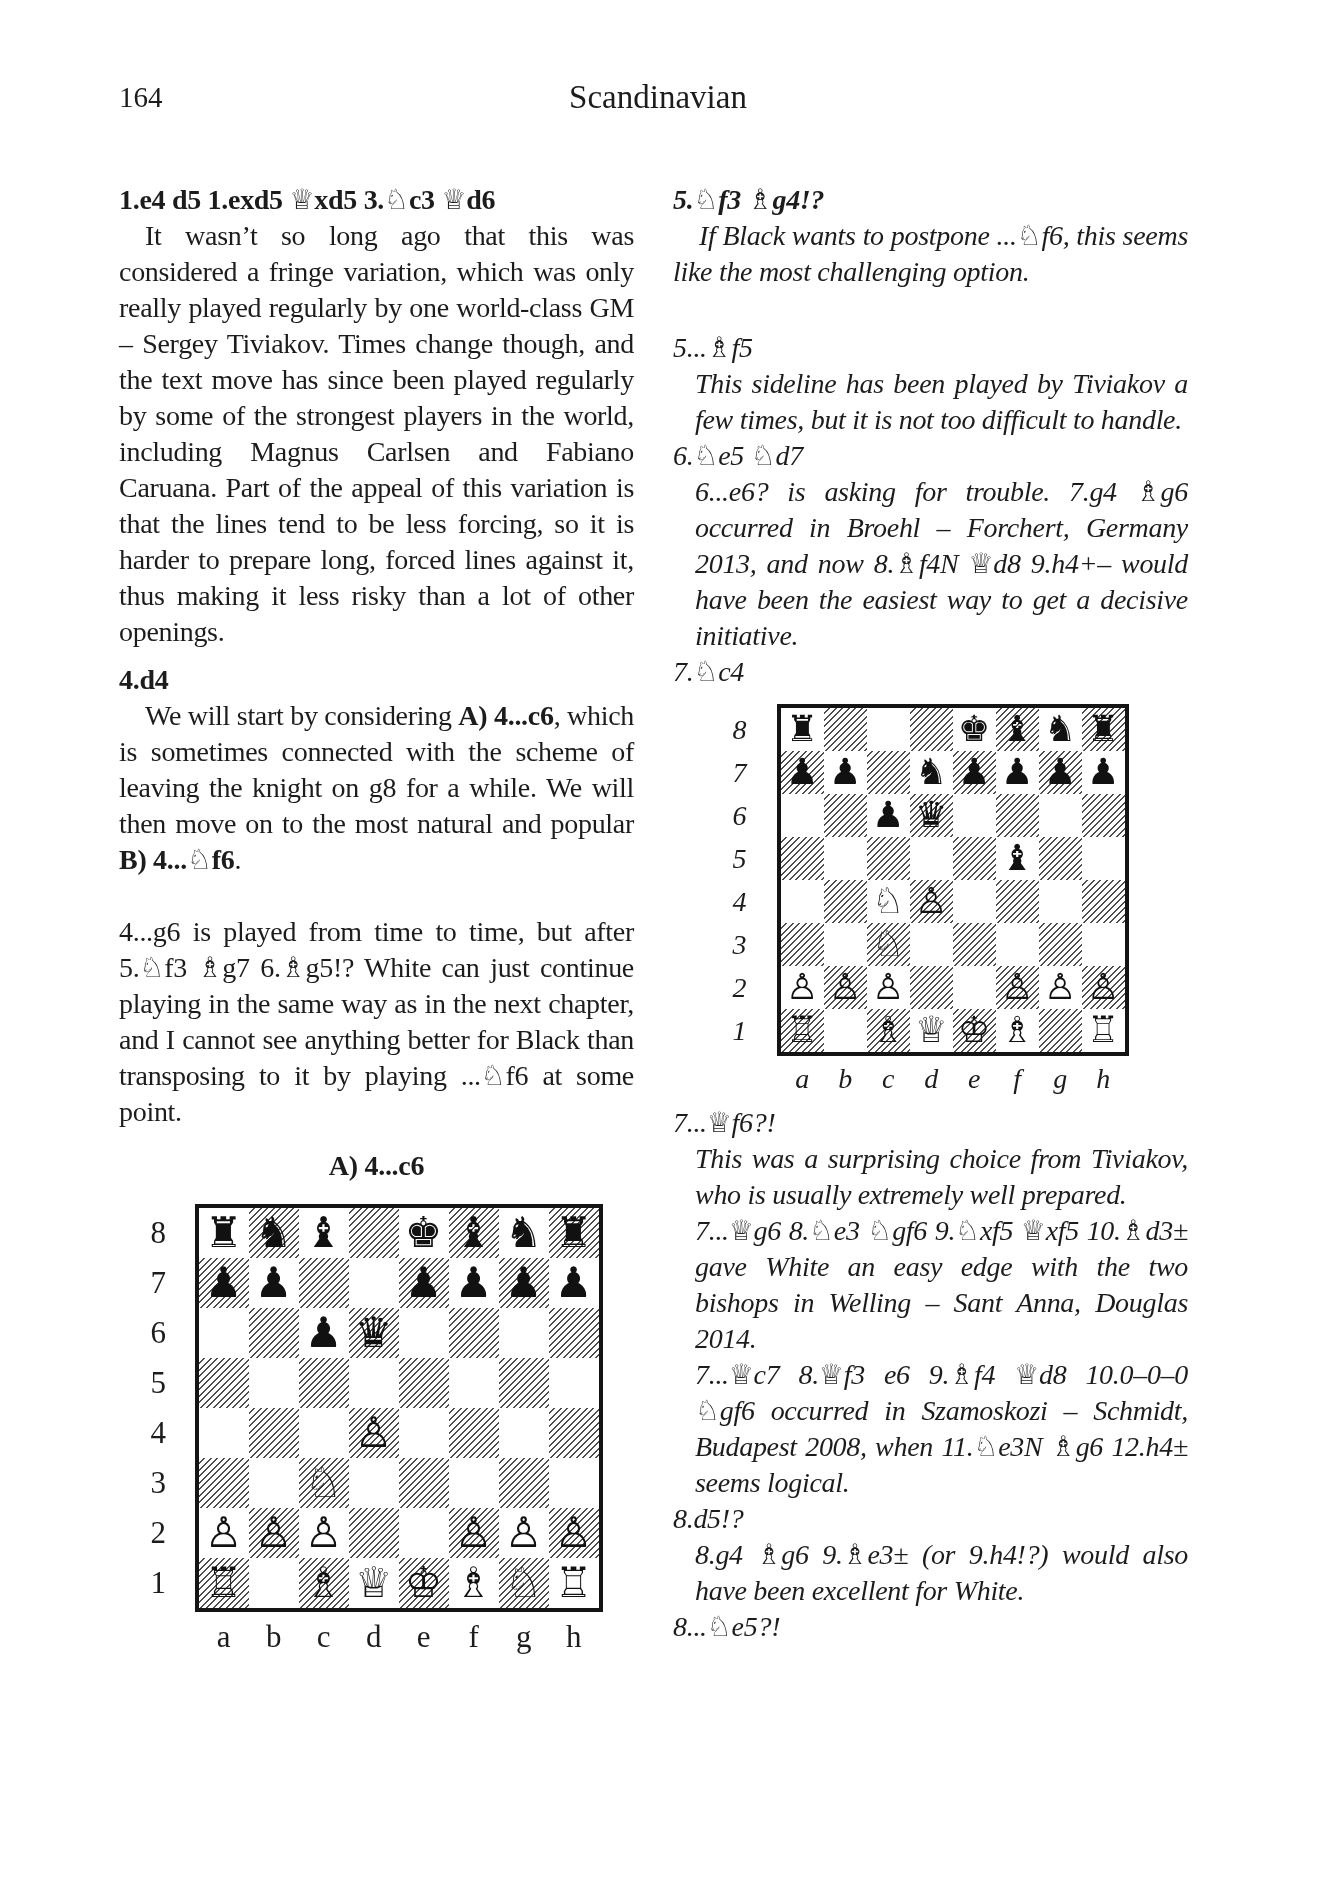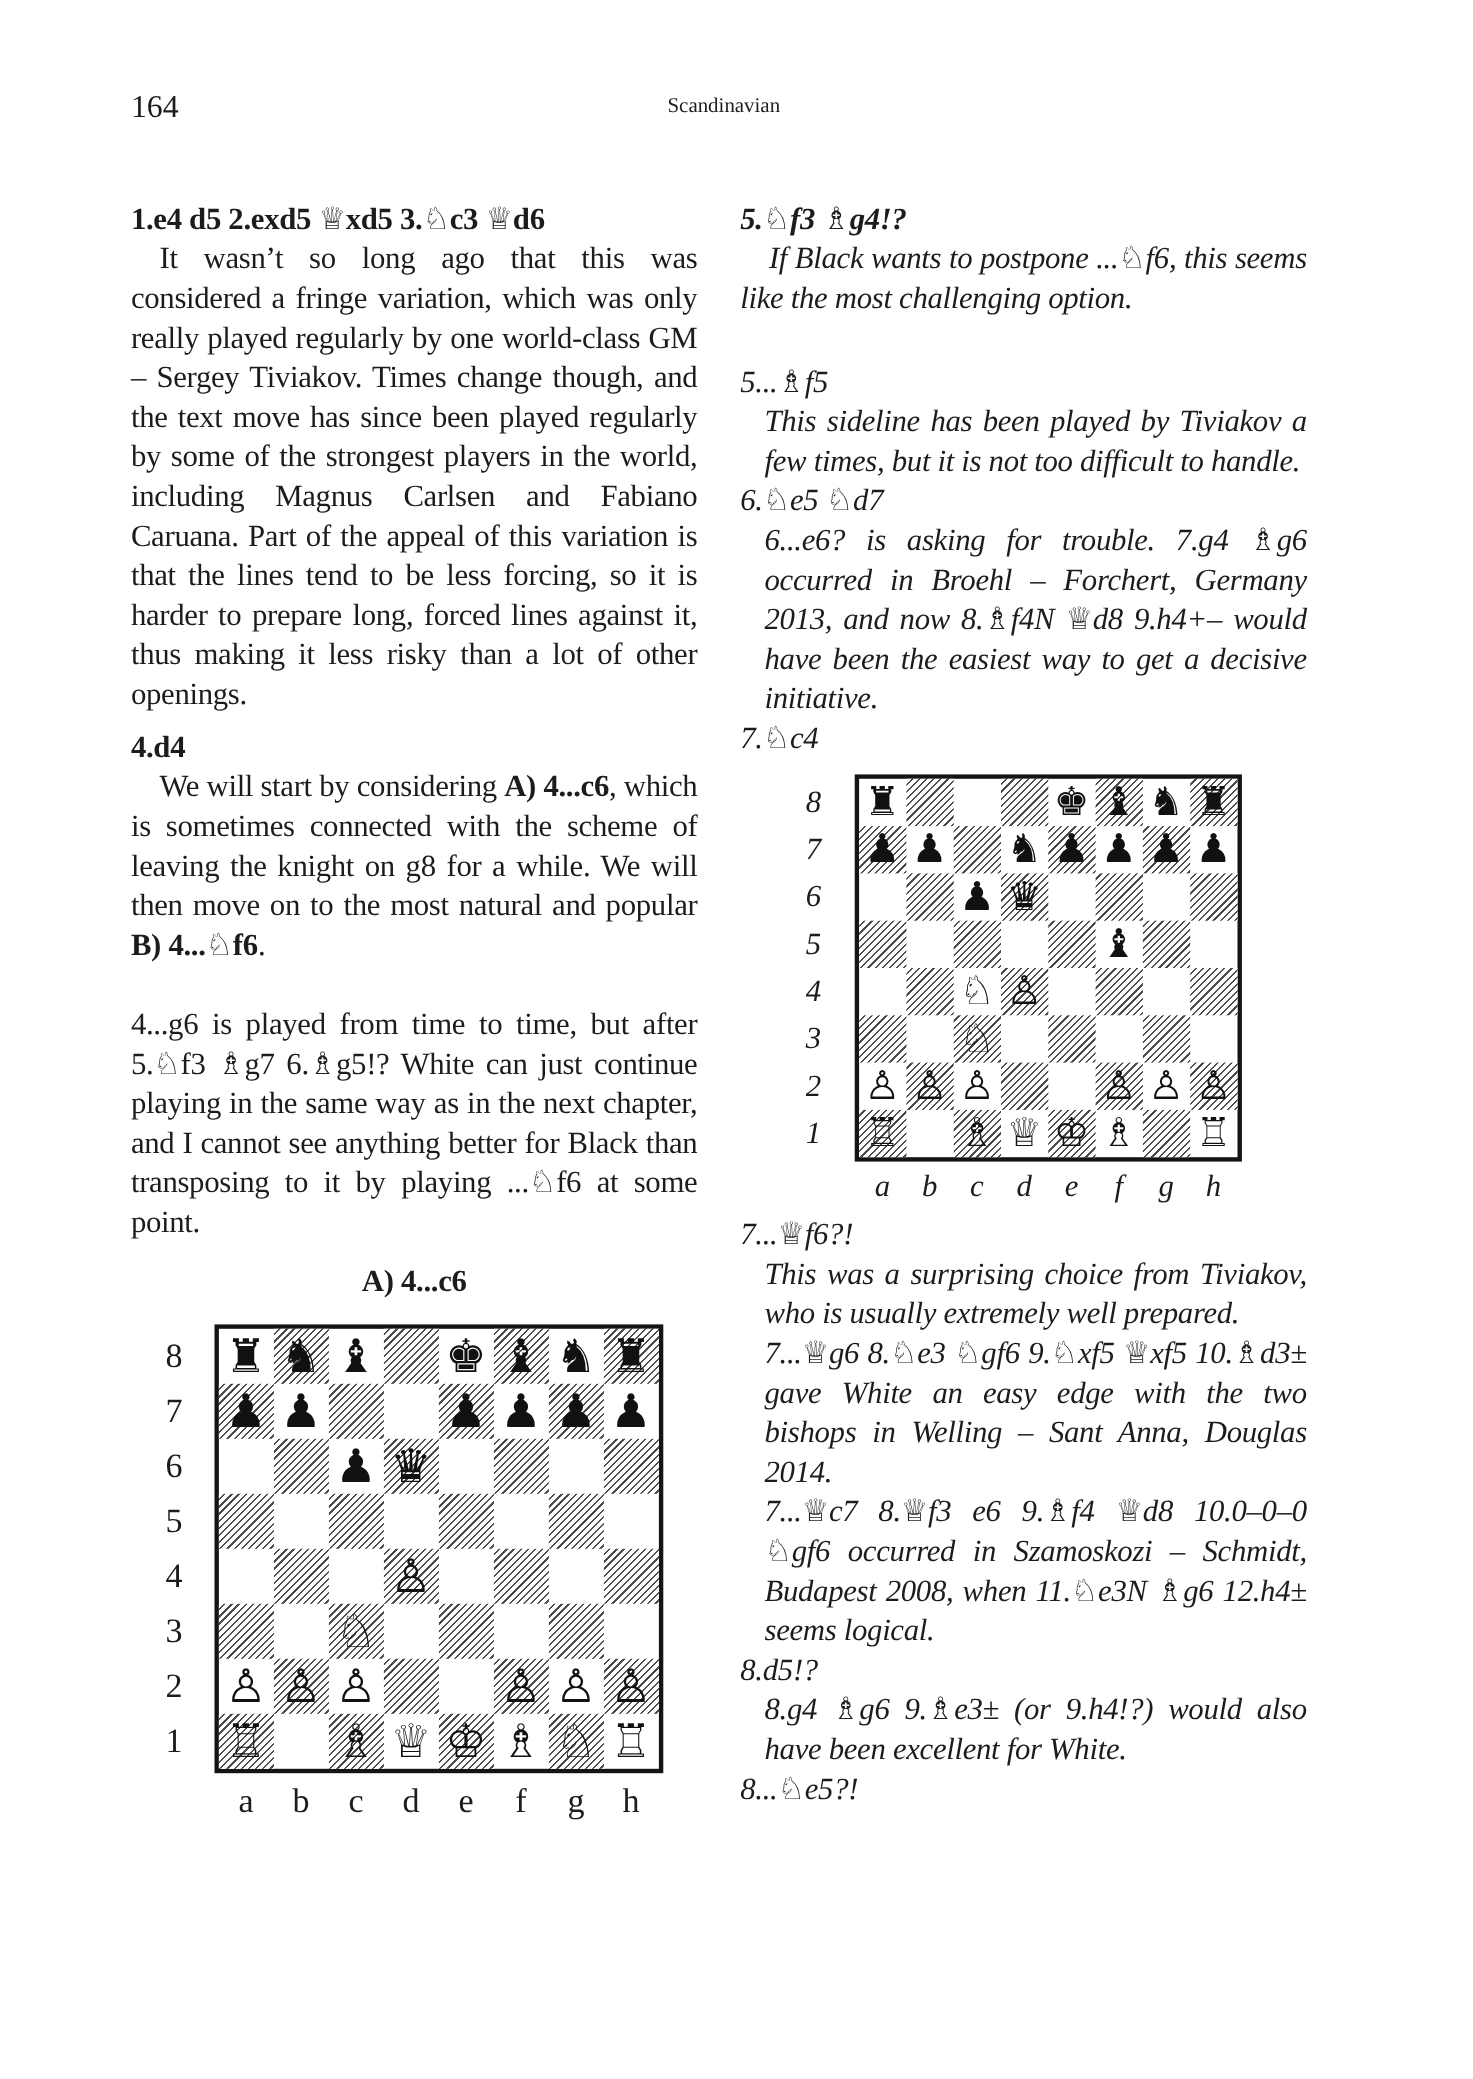--- a/index.html
+++ b/index.html
@@ -11,21 +11,21 @@
     color:#1c1c1c;
     margin:0 auto;
     overflow:hidden;
   }
   .page-number{
     position:absolute;left:119px;top:80px;
     font-size:29px;line-height:34px;
   }
   .running-header{
     position:absolute;left:119px;top:80px;width:1078px;
-    text-align:center;font-size:19px;line-height:34px;
+    text-align:center;font-size:33px;line-height:34px;
   }
   .col{
     position:absolute;top:182px;width:515px;
     font-size:28px;line-height:36px;
     text-align:justify;
     letter-spacing:-0.3px;
     hyphens:none;
   }
   .col-left{left:119px;}
   .col-right{left:673px;font-style:italic;}
@@ -93,21 +93,21 @@
 </head>
 <body>
 
 <div class="page">
 
   <div class="page-number">164</div>
   <div class="running-header">Scandinavian</div>
 
   <div class="col col-left">
 
-    <p class="bold">1.e4 d5 2.exd5 ♕xd5 3.♘c3 ♕d6</p>
+    <p class="bold">1.e4 d5 1.exd5 ♕xd5 3.♘c3 ♕d6</p>
 
     <p class="indent">It wasn’t so long ago that this was considered a fringe variation, which was only really played regularly by one world-class GM – Sergey Tiviakov. Times change though, and the text move has since been played regularly by some of the strongest players in the world, including Magnus Carlsen and Fabiano Caruana. Part of the appeal of this variation is that the lines tend to be less forcing, so it is harder to prepare long, forced lines against it, thus making it less risky than a lot of other openings.</p>
 
     <p class="bold gap-top-sm">4.d4</p>
 
     <p class="indent"><span>We will start by considering </span><span class="b">A) 4...c6</span><span>, which is sometimes connected with the scheme of leaving the knight on g8 for a while. We will then move on to the most natural and popular </span><span class="b">B) 4...♘f6</span><span>.</span></p>
 
 
     <p class="gap-top">4...g6 is played from time to time, but after 5.♘f3 ♗g7 6.♗g5!? White can just continue playing in the same way as in the next chapter, and I cannot see anything better for Black than transposing to it by playing ...♘f6 at some point.</p>
 

